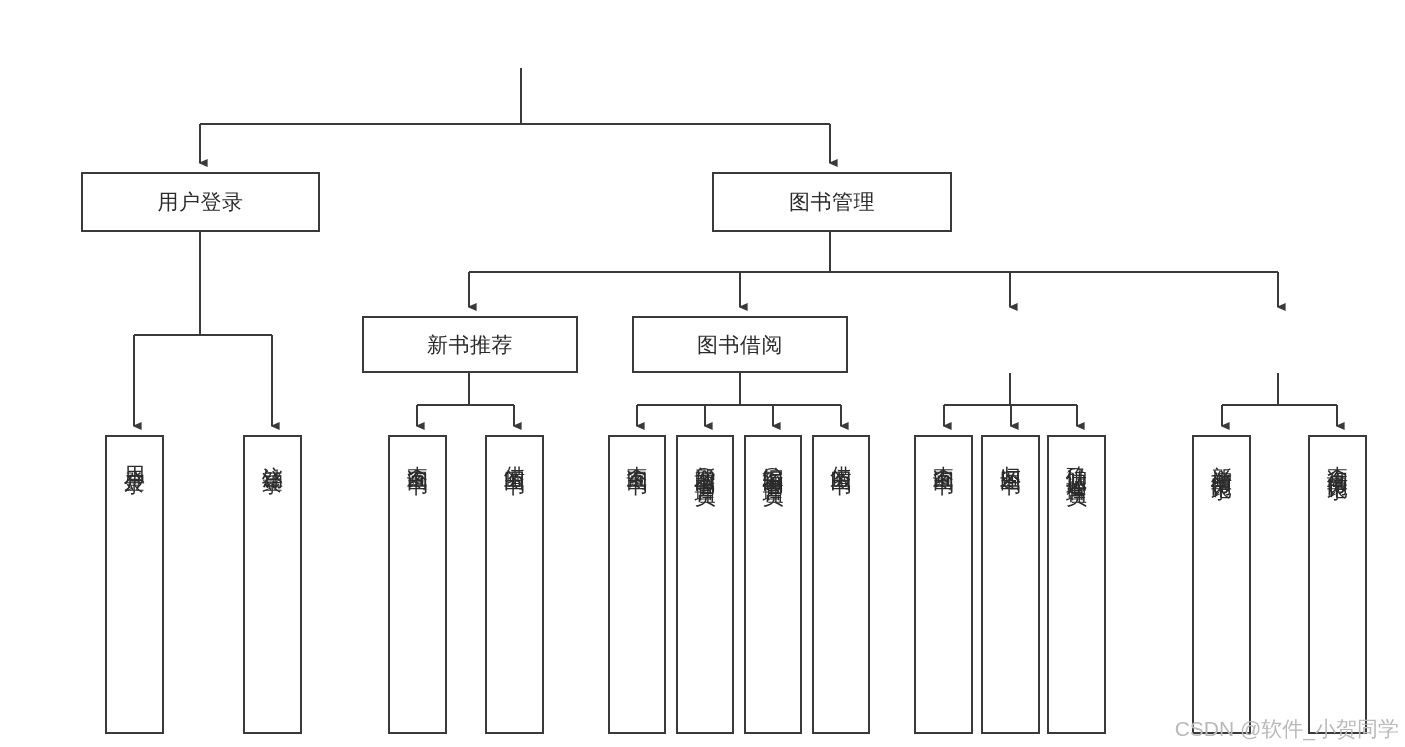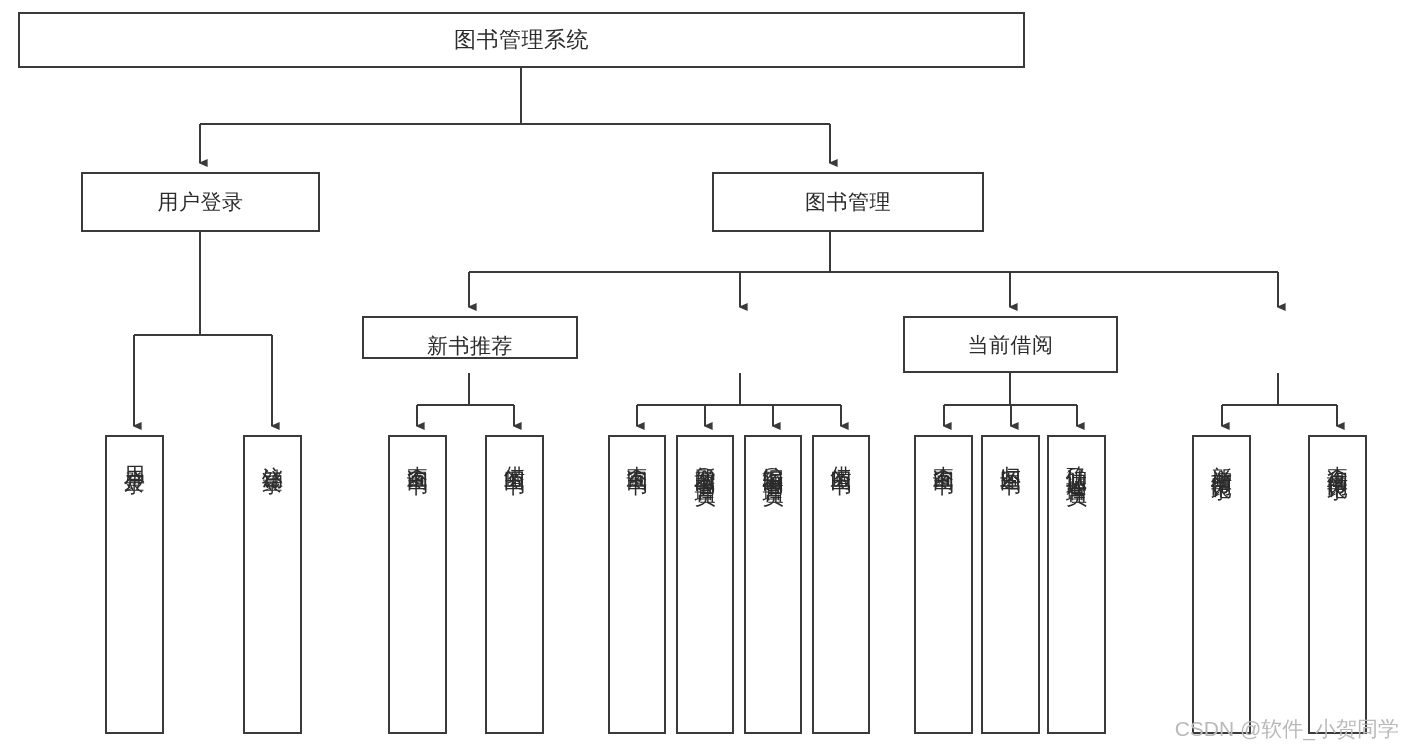--- a/index.html
+++ b/index.html
@@ -115,36 +115,33 @@
       <path d="M 1011 405 L 1011 426" marker-end="url(#arrowhead)"></path>
       <path d="M 1077 405 L 1077 426" marker-end="url(#arrowhead)"></path>
 
       <path d="M 1278 373 L 1278 405"></path>
       <path d="M 1222 405 L 1337 405"></path>
       <path d="M 1222 405 L 1222 426" marker-end="url(#arrowhead)"></path>
       <path d="M 1337 405 L 1337 426" marker-end="url(#arrowhead)"></path>
     </g>
   </svg>
 
-  <div class="node-box root" style="left:18px; top:12px; width:1007px; height:56px;">
-    <span class="node-label-h">图书管理系统</span>
-  </div>
 
   <div class="node-box" style="left:81px; top:172px; width:239px; height:60px;">
     <span class="node-label-h">用户登录</span>
   </div>
-  <div class="node-box" style="left:712px; top:172px; width:272px; height:60px;">
+  <div class="node-box" style="left:712px; top:172px; width:240px; height:60px;">
     <span class="node-label-h">图书管理</span>
   </div>
 
-  <div class="node-box" style="left:362px; top:316px; width:216px; height:43px;align-items:flex-end;">
+  <div class="node-box" style="left:362px; top:316px; width:216px; height:57px;">
     <span class="node-label-h">新书推荐</span>
   </div>
-  <div class="node-box" style="left:903px; top:316px; width:215px; height:57px;">
-    <span class="node-label-h">当前借阅</span>
+  <div class="node-box" style="left:632px; top:316px; width:216px; height:57px;">
+    <span class="node-label-h">图书借阅</span>
   </div>
 
   <div class="node-box vertical" style="left:105px; top:435px; width:59px; height:299px;">
     <span class="node-label-v">用户登录</span>
   </div>
   <div class="node-box vertical" style="left:243px; top:435px; width:59px; height:299px;">
     <span class="node-label-v">注销登录</span>
   </div>
 
   <div class="node-box vertical" style="left:388px; top:435px; width:59px; height:299px;">

